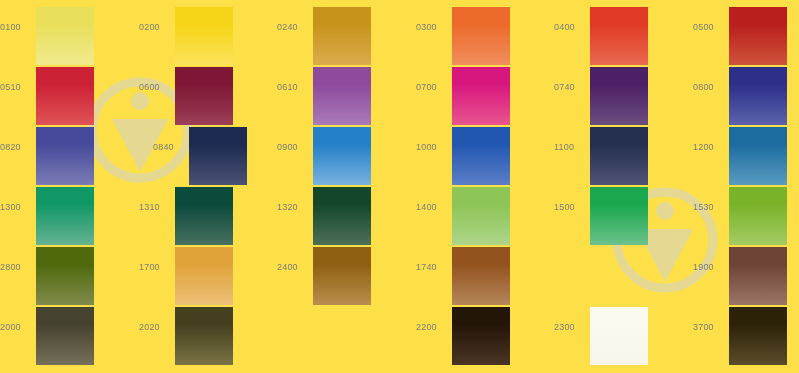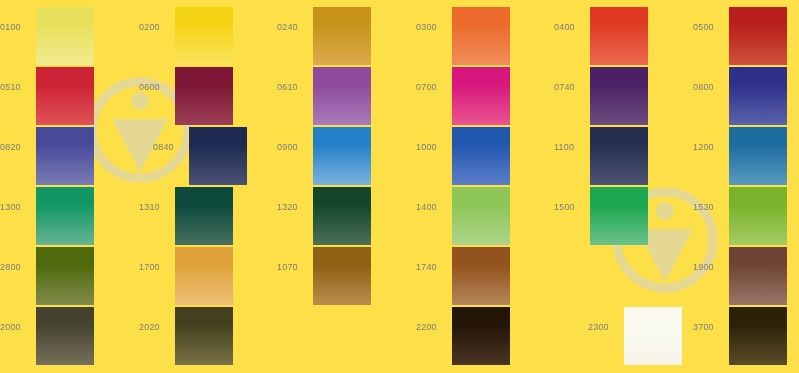--- a/index.html
+++ b/index.html
@@ -175,21 +175,21 @@
     </div>
     <div class="swatch-cell" style="left: 0px; top: 240px;">
       <div class="swatch-label">2800</div>
       <div class="swatch-chip" style="left: 36px; top: 7px; width: 58px; height: 58px; background: linear-gradient(rgb(78, 106, 12) 0%, rgb(78, 106, 12) 30%, rgb(129, 139, 76) 100%);"></div>
     </div>
     <div class="swatch-cell" style="left: 139px; top: 240px;">
       <div class="swatch-label">1700</div>
       <div class="swatch-chip" style="left: 36px; top: 7px; width: 58px; height: 58px; background: linear-gradient(rgb(224, 163, 58) 0%, rgb(224, 163, 58) 30%, rgb(237, 192, 119) 100%);"></div>
     </div>
     <div class="swatch-cell" style="left: 277px; top: 240px;">
-      <div class="swatch-label">1070</div>
+      <div class="swatch-label">2400</div>
       <div class="swatch-chip" style="left: 36px; top: 7px; width: 58px; height: 58px; background: linear-gradient(rgb(143, 96, 18) 0%, rgb(143, 96, 18) 30%, rgb(185, 143, 78) 100%);"></div>
     </div>
     <div class="swatch-cell" style="left: 416px; top: 240px; text-decoration: underline;">
       <div class="swatch-label">1740</div>
       <div class="swatch-chip" style="left: 36px; top: 7px; width: 58px; height: 58px; background: linear-gradient(rgb(147, 83, 30) 0%, rgb(147, 83, 30) 30%, rgb(181, 134, 90) 100%);"></div>
     </div>
     <div class="swatch-cell" style="left: 693px; top: 240px;">
       <div class="swatch-label">1900</div>
       <div class="swatch-chip" style="left: 36px; top: 7px; width: 58px; height: 58px; background: linear-gradient(rgb(110, 68, 54) 0%, rgb(110, 68, 54) 30%, rgb(154, 117, 102) 100%);"></div>
     </div>
@@ -198,21 +198,21 @@
       <div class="swatch-chip" style="left: 36px; top: 7px; width: 58px; height: 58px; background: linear-gradient(rgb(69, 66, 47) 0%, rgb(69, 66, 47) 30%, rgb(118, 112, 90) 100%);"></div>
     </div>
     <div class="swatch-cell" style="left: 139px; top: 300px;">
       <div class="swatch-label">2020</div>
       <div class="swatch-chip" style="left: 36px; top: 7px; width: 58px; height: 58px; background: linear-gradient(rgb(68, 63, 30) 0%, rgb(68, 63, 30) 30%, rgb(122, 115, 70) 100%);"></div>
     </div>
     <div class="swatch-cell" style="left: 416px; top: 300px;">
       <div class="swatch-label">2200</div>
       <div class="swatch-chip" style="left: 36px; top: 7px; width: 58px; height: 58px; background: linear-gradient(rgb(36, 21, 9) 0%, rgb(36, 21, 9) 30%, rgb(74, 53, 36) 100%);"></div>
     </div>
-    <div class="swatch-cell" style="left: 554px; top: 300px; margin-left: 34px;">
+    <div class="swatch-cell" style="left: 554px; top: 300px;">
       <div class="swatch-label">2300</div>
       <div class="swatch-chip" style="left: 36px; top: 7px; width: 58px; height: 58px; background: linear-gradient(rgb(251, 250, 240) 0%, rgb(251, 250, 240) 30%, rgb(247, 245, 233) 100%);"></div>
     </div>
     <div class="swatch-cell" style="left: 693px; top: 300px;">
       <div class="swatch-label">3700</div>
       <div class="swatch-chip" style="left: 36px; top: 7px; width: 58px; height: 58px; background: linear-gradient(rgb(44, 34, 8) 0%, rgb(44, 34, 8) 30%, rgb(91, 77, 42) 100%);"></div>
     </div>
   </div>
 
 </body></html>

